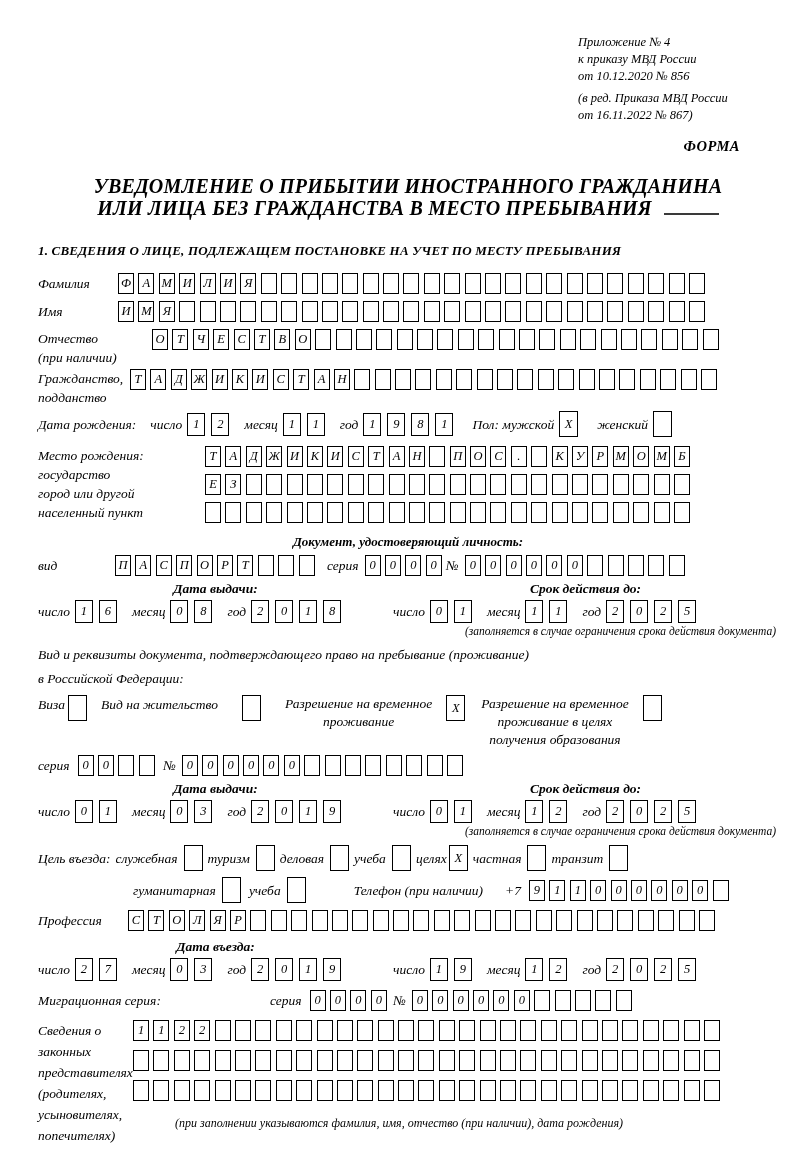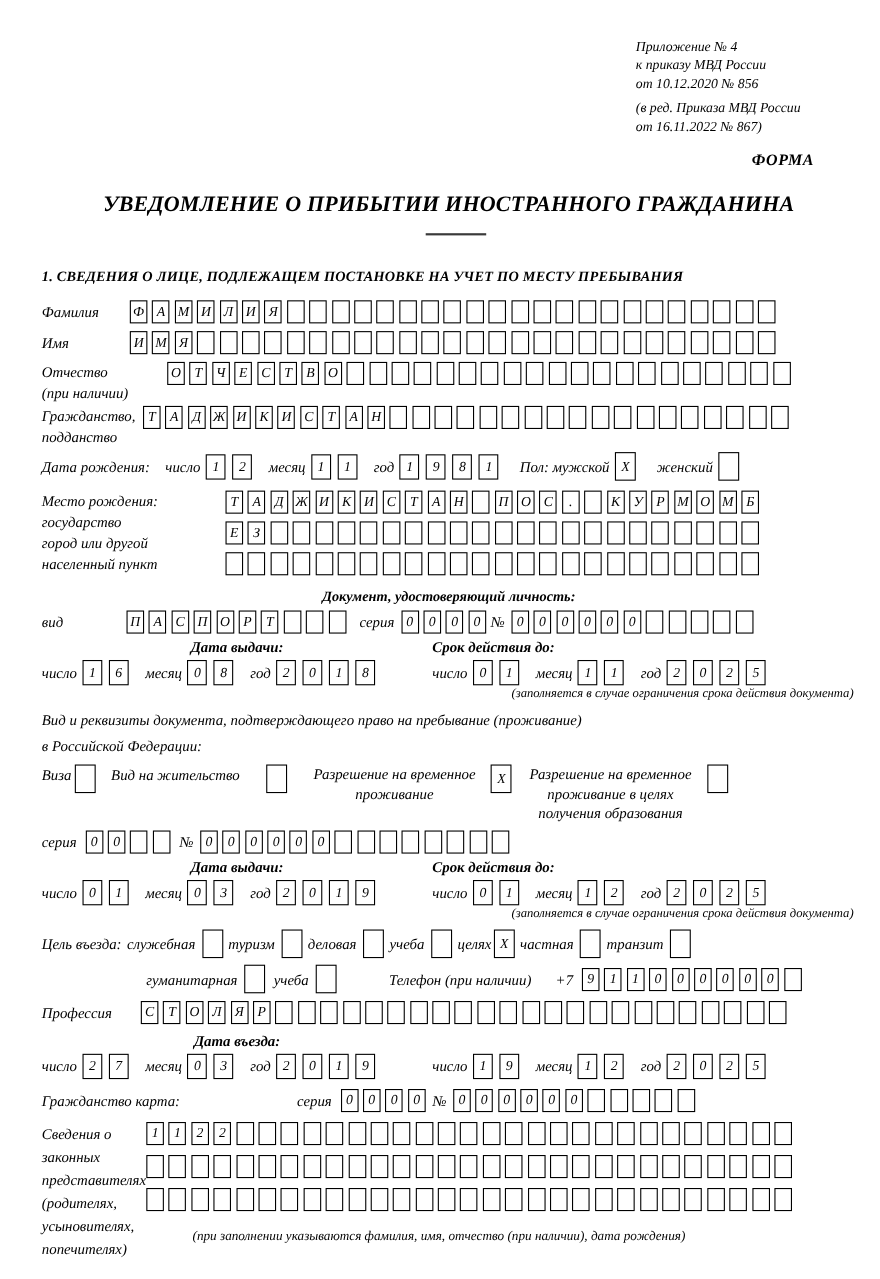--- a/index.html
+++ b/index.html
@@ -35,21 +35,21 @@
   .dg .cells{margin-right:9px;}
   .dg .cell{width:16px;height:21px;margin-right:6px;}
   .cbx .cell{width:17px;height:24px;margin-right:0;}
   .pair{display:flex;align-items:center;gap:6px;flex:none;}
 
   .grid2{display:flex;}
   .grid2 .c1{width:355px;flex:none;display:flex;align-items:center;}
   .grid2 .c2{flex:1;display:flex;align-items:center;}
   .dhead{display:flex;font-weight:bold;font-size:13.5px;margin-bottom:3px;}
   .dhead .h1{width:355px;text-align:center;flex:none;}
-  .dhead .h2{flex:1;padding-left:0;text-align:left;}
+  .dhead .h2{flex:1;padding-left:0;text-align:center;}
   .vnote{text-align:right;font-size:11.5px;margin:2px 2px 8px 0;}
   .plain{font-size:13.5px;line-height:20px;}
   .capt{font-size:13.5px;text-align:center;line-height:18px;flex:none;}
   .doc-head{text-align:center;font-weight:bold;font-size:13px;margin:2px 0 5px 0;}
   .repnote{font-size:12px;margin:8px 0 0 42px;}
 </style>
 </head>
 <body>
 
 <div class="page">
@@ -59,21 +59,21 @@
     <div>к приказу МВД России</div>
     <div>от 10.12.2020 № 856</div>
     <div class="amend-first">(в ред. Приказа МВД России</div>
     <div>от 16.11.2022 № 867)</div>
   </div>
 
   <div class="forma">ФОРМА</div>
 
   <div class="title">
     <div>УВЕДОМЛЕНИЕ О ПРИБЫТИИ ИНОСТРАННОГО ГРАЖДАНИНА</div>
-    <div><span class="uline"></span></div>
+    <div><span>ИЛИ ЛИЦА БЕЗ ГРАЖДАНСТВА В МЕСТО ПРЕБЫВАНИЯ</span><span class="uline"></span></div>
   </div>
 
   <div class="sect">1. СВЕДЕНИЯ О ЛИЦЕ, ПОДЛЕЖАЩЕМ ПОСТАНОВКЕ НА УЧЕТ ПО МЕСТУ ПРЕБЫВАНИЯ</div>
 
   <div class="row">
     <span class="lbl w80">Фамилия</span>
     <span class="cells">
         <span class="cell">Ф</span>
         <span class="cell">А</span>
         <span class="cell">М</span>
@@ -669,21 +669,21 @@
       <span class="cells">
           <span class="cell">2</span>
           <span class="cell">0</span>
           <span class="cell">2</span>
           <span class="cell">5</span>
         </span>
     </span>
   </div>
 
   <div class="row" style="margin-bottom:9px">
-    <span class="lbl w232">Гражданство карта:</span>
+    <span class="lbl w232">Миграционная серия:</span>
     <span class="lbl" style="margin-right:8px">серия</span>
     <span class="cells">
         <span class="cell">0</span>
         <span class="cell">0</span>
         <span class="cell">0</span>
         <span class="cell">0</span>
       </span>
     <span class="lbl" style="margin:0 6px 0 2px">№</span>
     <span class="cells">
         <span class="cell">0</span>

